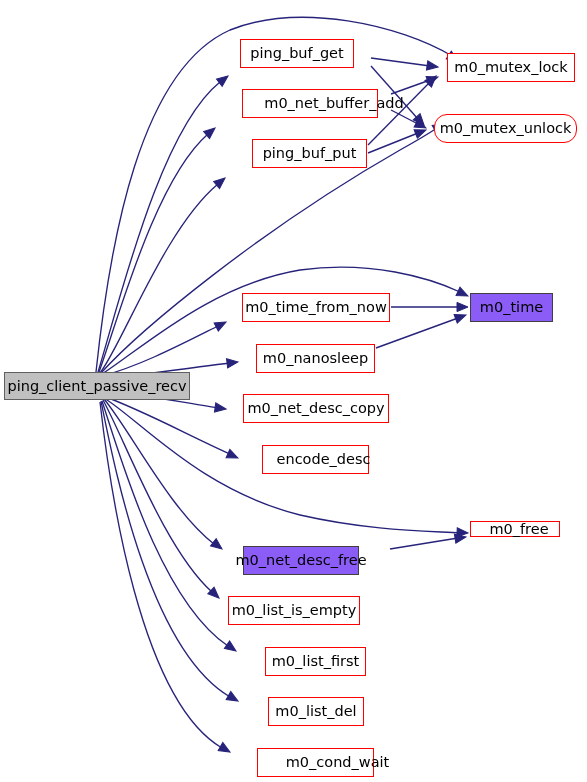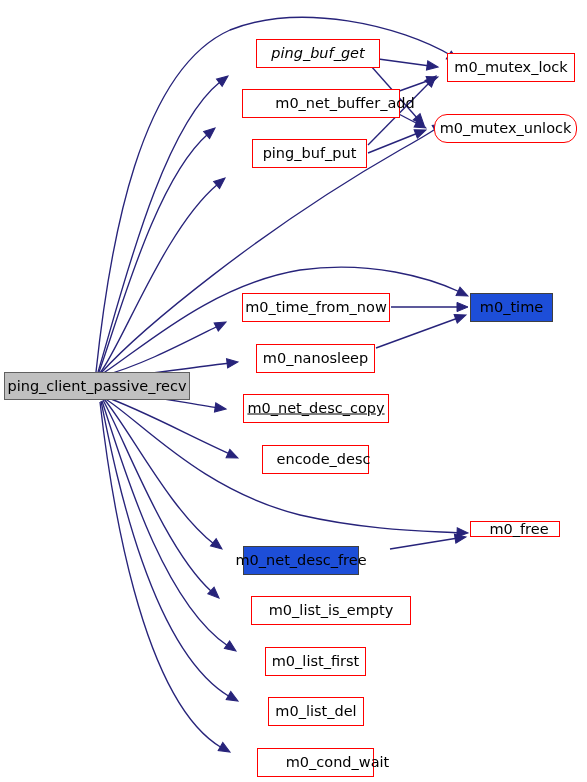--- a/index.html
+++ b/index.html
@@ -31,21 +31,21 @@
     line-height: 1;
     color: #000000;
     letter-spacing: 0px;
     white-space: nowrap;
     background: #ffffff;
     border: 1.6px solid #ff0000;
     z-index: 5;
   }
   .node-box.plain {
     border: 1.6px solid #404040;
-    background: #1d4ed8;
+    background: #8b5cf6;
   }
   .node-box.root {
     border: 1.6px solid #606060;
     background: #c0c0c0;
     align-items: center;
   }
   .node-label {
     pointer-events: none;
     transform: translateY(-0.5px);
   }
@@ -174,57 +174,57 @@
       <g>
         <path d="M 390,549 L 458,538"></path>
         <polygon points="0,0 -11,-4.6 -11,4.6" transform="translate(466,537) rotate(-9)"></polygon>
       </g>
     </svg>
 
   <div id="nodes-layer">
       <div class="node-box root" style="left: 4px; top: 372px; width: 186px; height: 28px;">
         <span class="node-label">ping_client_passive_recv</span>
       </div>
-      <div class="node-box" style="left: 256px; top: 39px; width: 124px; height: 29px; font-style: italic;">
+      <div class="node-box" style="left: 240px; top: 39px; width: 114px; height: 29px;">
         <span class="node-label">ping_buf_get</span>
       </div>
-      <div class="node-box" style="left: 242px; top: 89px; width: 158px; height: 29px; padding-left: 48px;">
+      <div class="node-box" style="left: 242px; top: 89px; width: 136px; height: 29px; padding-left: 48px;">
         <span class="node-label">m0_net_buffer_add</span>
       </div>
       <div class="node-box" style="left: 252px; top: 139px; width: 115px; height: 29px;">
         <span class="node-label">ping_buf_put</span>
       </div>
       <div class="node-box" style="left: 447px; top: 53px; width: 128px; height: 29px;">
         <span class="node-label">m0_mutex_lock</span>
       </div>
       <div class="node-box" style="left: 434px; top: 114px; width: 143px; height: 29px; border-radius: 13px;">
         <span class="node-label">m0_mutex_unlock</span>
       </div>
       <div class="node-box" style="left: 242px; top: 293px; width: 148px; height: 29px;">
         <span class="node-label">m0_time_from_now</span>
       </div>
       <div class="node-box" style="left: 256px; top: 344px; width: 119px; height: 29px;">
         <span class="node-label">m0_nanosleep</span>
       </div>
-      <div class="node-box" style="left: 243px; top: 394px; width: 146px; height: 29px; text-decoration: underline;">
+      <div class="node-box" style="left: 243px; top: 394px; width: 146px; height: 29px;">
         <span class="node-label">m0_net_desc_copy</span>
       </div>
       <div class="node-box" style="left: 262px; top: 445px; width: 107px; height: 29px; padding-left: 16px;">
         <span class="node-label">encode_desc</span>
       </div>
       <div class="node-box plain" style="left: 470px; top: 293px; width: 83px; height: 29px;">
         <span class="node-label">m0_time</span>
       </div>
       <div class="node-box plain" style="left: 243px; top: 546px; width: 116px; height: 29px;">
         <span class="node-label">m0_net_desc_free</span>
       </div>
       <div class="node-box" style="left: 470px; top: 521px; width: 90px; height: 16px; padding-left: 8px;">
         <span class="node-label">m0_free</span>
       </div>
-      <div class="node-box" style="left: 251px; top: 596px; width: 160px; height: 29px;">
+      <div class="node-box" style="left: 228px; top: 596px; width: 132px; height: 29px;">
         <span class="node-label">m0_list_is_empty</span>
       </div>
       <div class="node-box" style="left: 265px; top: 647px; width: 101px; height: 29px; text-align: center;">
         <span class="node-label">m0_list_first</span>
       </div>
       <div class="node-box" style="left: 268px; top: 697px; width: 96px; height: 29px;">
         <span class="node-label">m0_list_del</span>
       </div>
       <div class="node-box" style="left: 257px; top: 748px; width: 117px; height: 29px; padding-left: 44px;">
         <span class="node-label">m0_cond_wait</span>

